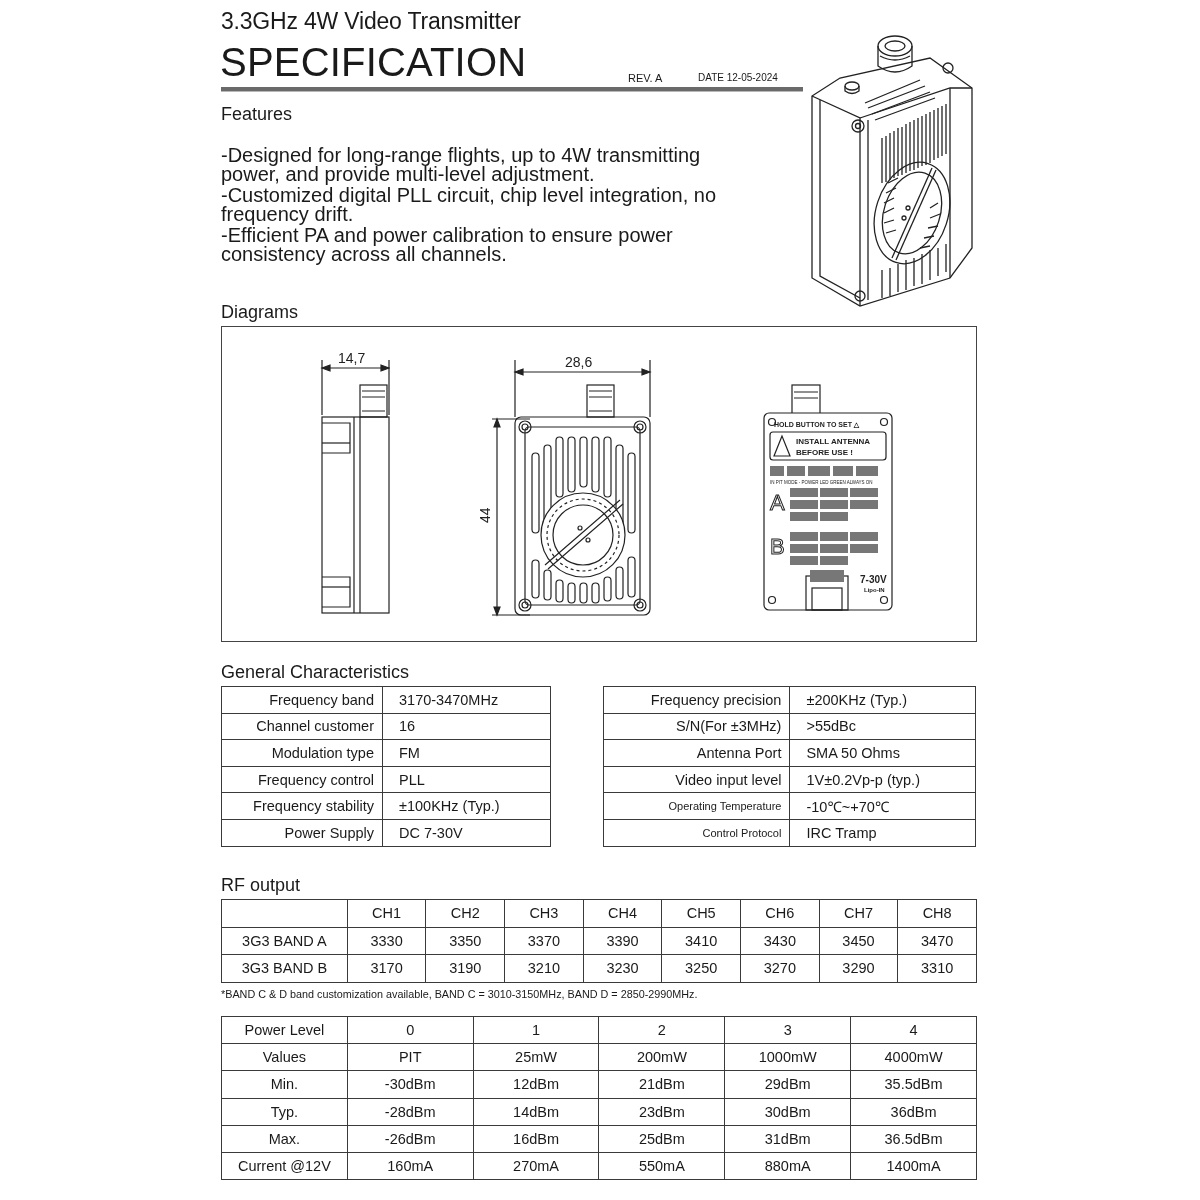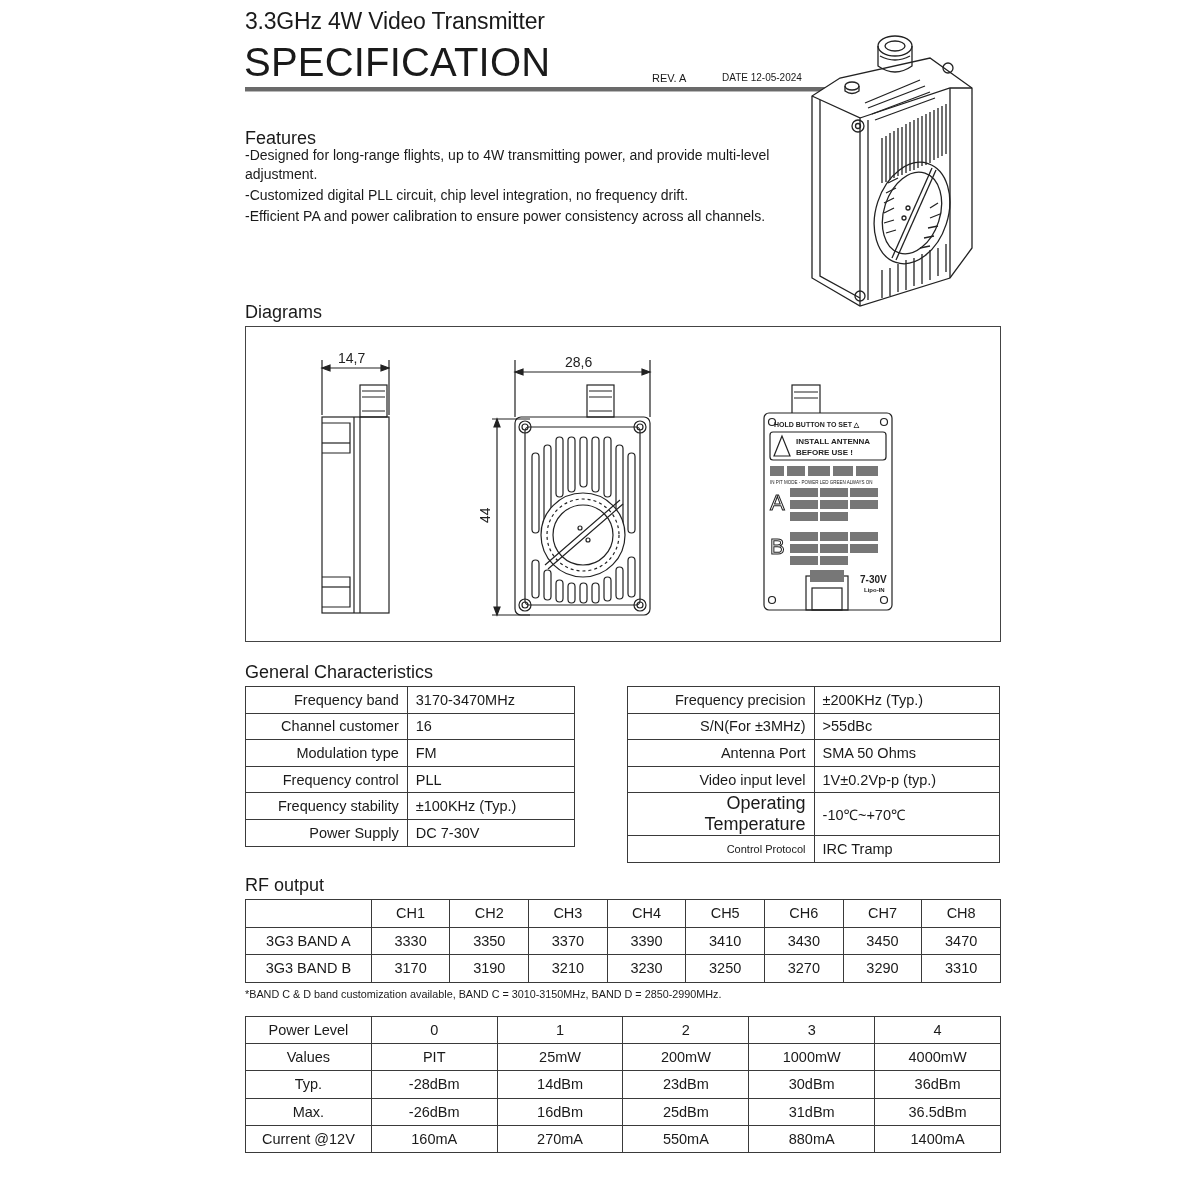--- a/index.html
+++ b/index.html
@@ -1,32 +1,32 @@
 <!DOCTYPE html>
 <html><head>
 <meta charset="utf-8">
 <style>
   html, body { margin: 0; padding: 0; background: #ffffff; }
   body { width: 1200px; height: 1200px; position: relative; overflow: hidden;
          font-family: "Liberation Sans", sans-serif; color: #1a1a1a; }
-  .abs { position: absolute; margin-left: 24px; }
+  .abs { position: absolute; }
   .title-sub { left: 221px; top: 8px; font-size: 23px; letter-spacing: -0.2px; }
   .title-main { left: 220px; top: 40px; font-size: 40px; letter-spacing: 0.2px; }
   .rev { left: 628px; top: 72px; font-size: 11px; }
   .date { left: 698px; top: 72px; font-size: 10px; }
   .rule { left: 221px; top: 87px; width: 582px; height: 4px; background: #6a6a6a; border-bottom: 1px solid #b8b8b8; }
   .section { font-size: 18px; }
-  .features { left: 221px; top: 146px; width: 540px; font-size: 14px; line-height: 19.2px; }
+  .features { left: 221px; top: 146px; width: 540px; font-size: 20px; line-height: 19.2px; }
   .features p { margin: 0 0 1.5px 0; }
   .diagram-box { left: 221px; top: 326px; width: 756px; height: 316px; border: 1.5px solid #444; box-sizing: border-box; }
   table { border-collapse: collapse; font-family: "Liberation Sans", sans-serif; }
   td, th { border: 1.4px solid #3a3a3a; font-weight: normal; }
   .gc td { height: 25.6px; font-size: 14.5px; padding: 0; }
   .gc td.l { text-align: right; padding-right: 8px; }
-  .gc td.v { text-align: left; padding-left: 8px; }
+  .gc td.v { text-align: left; padding-left: 16px; }
   .rf td { height: 26.5px; font-size: 14.5px; text-align: center; padding: 0; }
   .pw td { height: 26.2px; font-size: 14.5px; text-align: center; padding: 0; }
   .note { left: 221px; top: 988px; font-size: 10.8px; font-weight: normal; }
   svg { position: absolute; }
   .dimtxt { font-family: "Liberation Sans", sans-serif; font-size: 14px; fill: #222; }
 </style>
 </head>
 <body>
 
 <div class="abs title-sub">3.3GHz 4W Video Transmitter</div>
@@ -68,21 +68,21 @@
     <path d="M92 250 L132 160"></path>
     <path d="M96 252 L136 162"></path>
     <path d="M88 175 L98 170 M86 185 L96 180 M84 195 L94 190 M84 205 L94 200 M84 215 L94 212 M86 225 L96 222 M130 200 L138 195 M130 210 L140 206 M128 220 L138 218 M124 230 L134 228 M120 240 L130 238"></path>
     <circle cx="108" cy="200" r="2"></circle>
     <circle cx="104" cy="210" r="2"></circle>
 
     <path d="M82 262 L82 290 M90 260 L90 288 M98 256 L98 284 M106 252 L106 282 M114 250 L114 278 M122 246 L122 276 M130 242 L130 272 M138 240 L138 268 M146 236 L146 264"></path>
   </g>
 </svg>
 
-<div class="abs section" style="left:221px;top:128px">Features</div>
+<div class="abs section" style="left:221px;top:104px">Features</div>
 <div class="abs features">
   <p>-Designed for long-range flights, up to 4W transmitting power, and provide multi-level adjustment.</p>
   <p>-Customized digital PLL circuit, chip level integration, no frequency drift.</p>
   <p>-Efficient PA and power calibration to ensure power consistency across all channels.</p>
 </div>
 
 <div class="abs section" style="left:221px;top:302px">Diagrams</div>
 <div class="abs diagram-box"></div>
 
 <svg style="left:310px;top:345px" width="80" height="275" viewBox="0 0 80 275">
@@ -252,21 +252,21 @@
       </tr>
   <tr>
         <td class="l">Antenna Port</td>
         <td class="v">SMA  50 Ohms</td>
       </tr>
   <tr>
         <td class="l">Video input level</td>
         <td class="v">1V±0.2Vp-p (typ.)</td>
       </tr>
   <tr>
-        <td class="l" style="font-size:18px">Operating Temperature</td>
+        <td class="l" style="font-size:11px">Operating Temperature</td>
         <td class="v">-10℃~+70℃</td>
       </tr>
   <tr>
         <td class="l" style="font-size:11px">Control Protocol</td>
         <td class="v">IRC Tramp</td>
       </tr>
 </tbody>
   </table>
 
 <div class="abs section" style="left:221px;top:875px">RF output</div>
@@ -329,20 +329,28 @@
   </tr>
   <tr>
     <td>Values</td>
     <td>PIT</td>
     <td>25mW</td>
     <td>200mW</td>
     <td>1000mW</td>
     <td>4000mW</td>
   </tr>
   <tr>
+    <td>Min.</td>
+    <td>-30dBm</td>
+    <td>12dBm</td>
+    <td>21dBm</td>
+    <td>29dBm</td>
+    <td>35.5dBm</td>
+  </tr>
+  <tr>
     <td>Typ.</td>
     <td>-28dBm</td>
     <td>14dBm</td>
     <td>23dBm</td>
     <td>30dBm</td>
     <td>36dBm</td>
   </tr>
   <tr>
     <td>Max.</td>
     <td>-26dBm</td>

